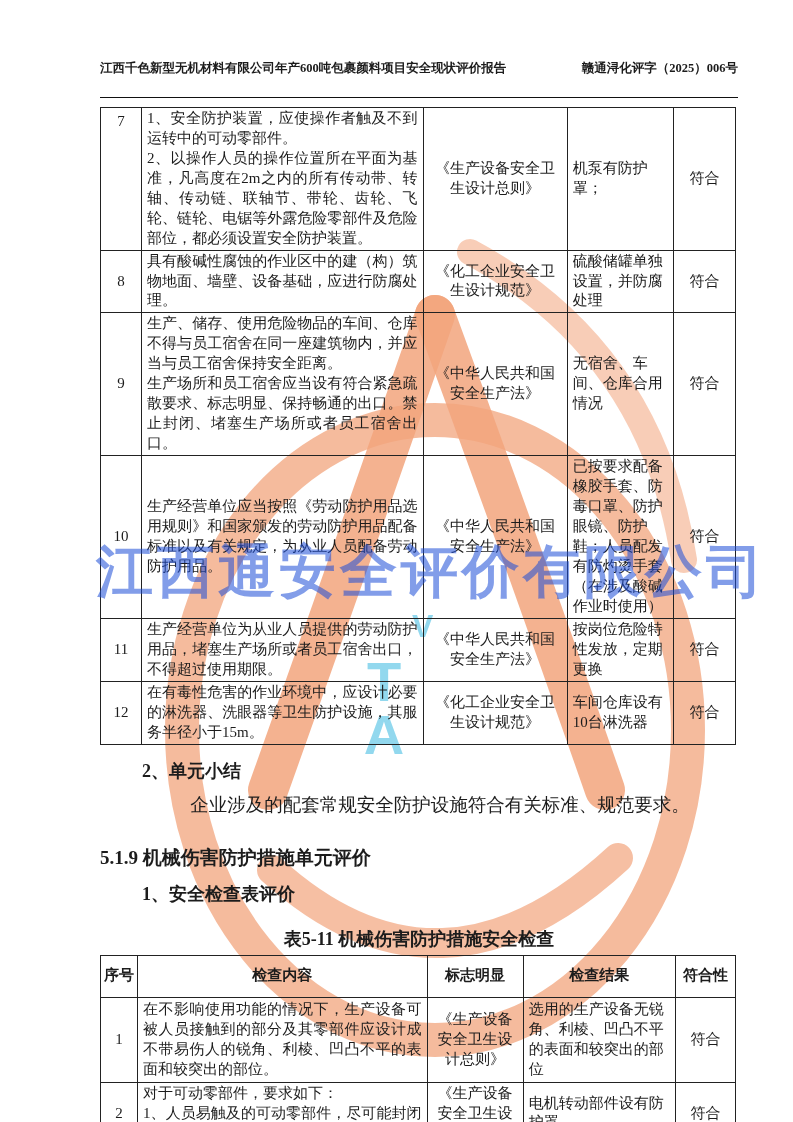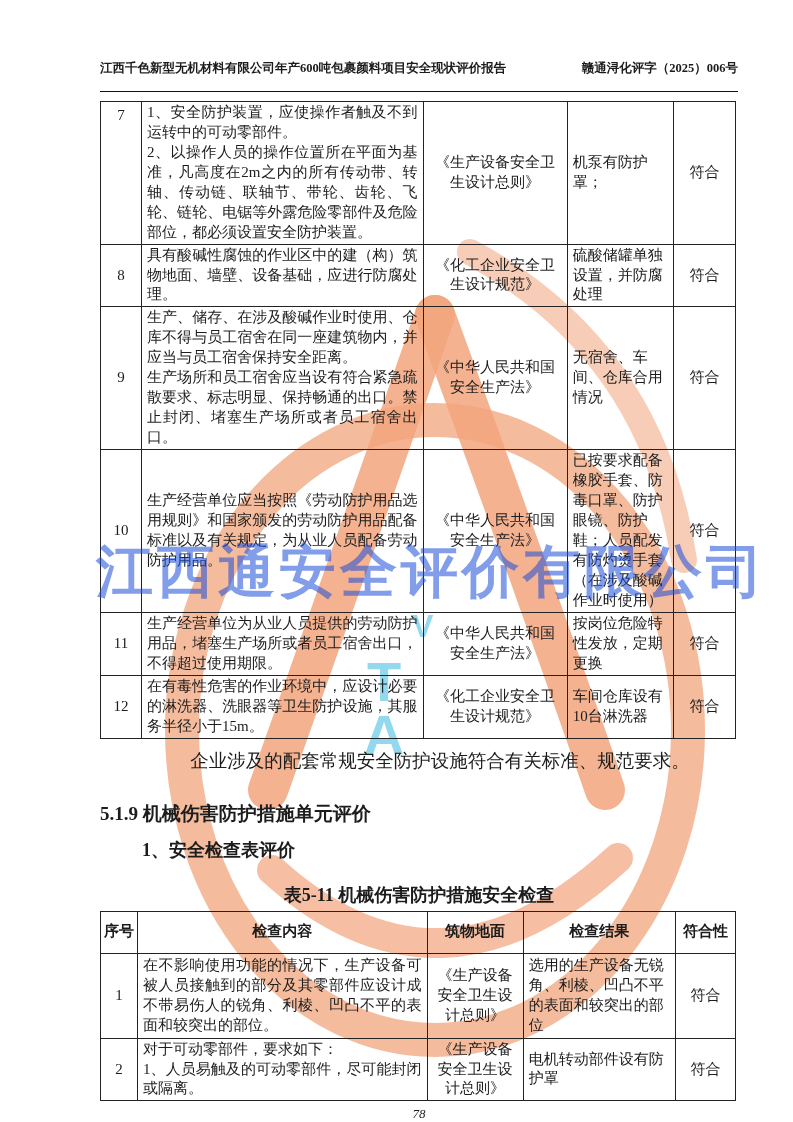--- a/index.html
+++ b/index.html
@@ -25,21 +25,21 @@
     position:absolute;left:96px;top:534px;width:648px;z-index:5;
     font-size:57px;font-weight:bold;letter-spacing:4px;white-space:nowrap;
     color:#1d4ed8;opacity:.55;pointer-events:none;
     font-family:"Liberation Serif","DejaVu Serif",serif;
   }
 
   
   .content{position:absolute;left:100px;top:0;width:638px;z-index:1;}
   .doc-header{
     margin-top:60px;display:flex;justify-content:space-between;align-items:flex-end;
-    font-size:12.5px;font-weight:bold;padding-bottom:14px;border-bottom:1.5px solid #111;
+    font-size:12.5px;font-weight:bold;padding-bottom:20px;border-bottom:1.5px solid #111;
   }
   table.t{border-collapse:collapse;width:636px;table-layout:fixed;font-size:15px;line-height:1.33;}
   table.t td,table.t th{border:1px solid #222;padding:1px 5px;vertical-align:middle;font-weight:normal;}
   table.t th{font-weight:bold;text-align:center;padding:2px 2px;}
   .t1{margin-top:9px;}
   .c-no{text-align:center;padding:1px 0;}
   .cell-content{text-align:justify;white-space:pre-line;margin-left:10px;}
   .cell-std{text-align:center;}
   .cell-res{text-align:left;white-space:pre-line;}
   .cell-ok{text-align:center;}
@@ -104,21 +104,21 @@
         </tr>
         <tr class="h62">
           <td class="c-no">8</td>
           <td class="cell-content">具有酸碱性腐蚀的作业区中的建（构）筑物地面、墙壁、设备基础，应进行防腐处理。</td>
           <td class="cell-std">《化工企业安全卫生设计规范》</td>
           <td class="cell-res">硫酸储罐单独设置，并防腐处理</td>
           <td class="cell-ok">符合</td>
         </tr>
         <tr class="h123">
           <td class="c-no">9</td>
-          <td class="cell-content">生产、储存、在涉及酸碱作业时使用、仓库不得与员工宿舍在同一座建筑物内，并应当与员工宿舍保持安全距离。
+          <td class="cell-content">生产、储存、使用危险物品的车间、仓库不得与员工宿舍在同一座建筑物内，并应当与员工宿舍保持安全距离。
 生产场所和员工宿舍应当设有符合紧急疏散要求、标志明显、保持畅通的出口。禁止封闭、堵塞生产场所或者员工宿舍出口。</td>
           <td class="cell-std">《中华人民共和国安全生产法》</td>
           <td class="cell-res">无宿舍、车间、仓库合用情况</td>
           <td class="cell-ok">符合</td>
         </tr>
         <tr class="h163">
           <td class="c-no">10</td>
           <td class="cell-content">生产经营单位应当按照《劳动防护用品选用规则》和国家颁发的劳动防护用品配备标准以及有关规定，为从业人员配备劳动防护用品。</td>
           <td class="cell-std">《中华人民共和国安全生产法》</td>
           <td class="cell-res">已按要求配备橡胶手套、防毒口罩、防护眼镜、防护鞋；人员配发有防灼烫手套（在涉及酸碱作业时使用）</td>
@@ -134,38 +134,39 @@
         <tr class="h58">
           <td class="c-no">12</td>
           <td class="cell-content">在有毒性危害的作业环境中，应设计必要的淋洗器、洗眼器等卫生防护设施，其服务半径小于15m。</td>
           <td class="cell-std">《化工企业安全卫生设计规范》</td>
           <td class="cell-res">车间仓库设有10台淋洗器</td>
           <td class="cell-ok">符合</td>
         </tr>
       </tbody>
     </table>
 
+    <div class="sum-head">2、单元小结</div>
     <div class="sum-text">企业涉及的配套常规安全防护设施符合有关标准、规范要求。</div>
     <div class="sec-head">5.1.9 机械伤害防护措施单元评价</div>
     <div class="sub-head">1、安全检查表评价</div>
     <div class="tbl-title">表5-11  机械伤害防护措施安全检查</div>
 
     <table class="t t2">
       <colgroup>
           <col style="width:37px">
           <col style="width:289px">
           <col style="width:96px">
           <col style="width:152px">
           <col style="width:60px">
         </colgroup>
       <tbody>
         <tr class="h42">
           <th>序号</th>
           <th>检查内容</th>
-          <th>筑物地面</th>
+          <th>标志明显</th>
           <th>检查结果</th>
           <th>符合性</th>
         </tr>
         <tr class="h85">
           <td class="c-no">1</td>
           <td class="cell-content">在不影响使用功能的情况下，生产设备可被人员接触到的部分及其零部件应设计成不带易伤人的锐角、利棱、凹凸不平的表面和较突出的部位。</td>
           <td class="cell-std">《生产设备安全卫生设计总则》</td>
           <td class="cell-res">选用的生产设备无锐角、利棱、凹凸不平的表面和较突出的部位</td>
           <td class="cell-ok">符合</td>
         </tr>

